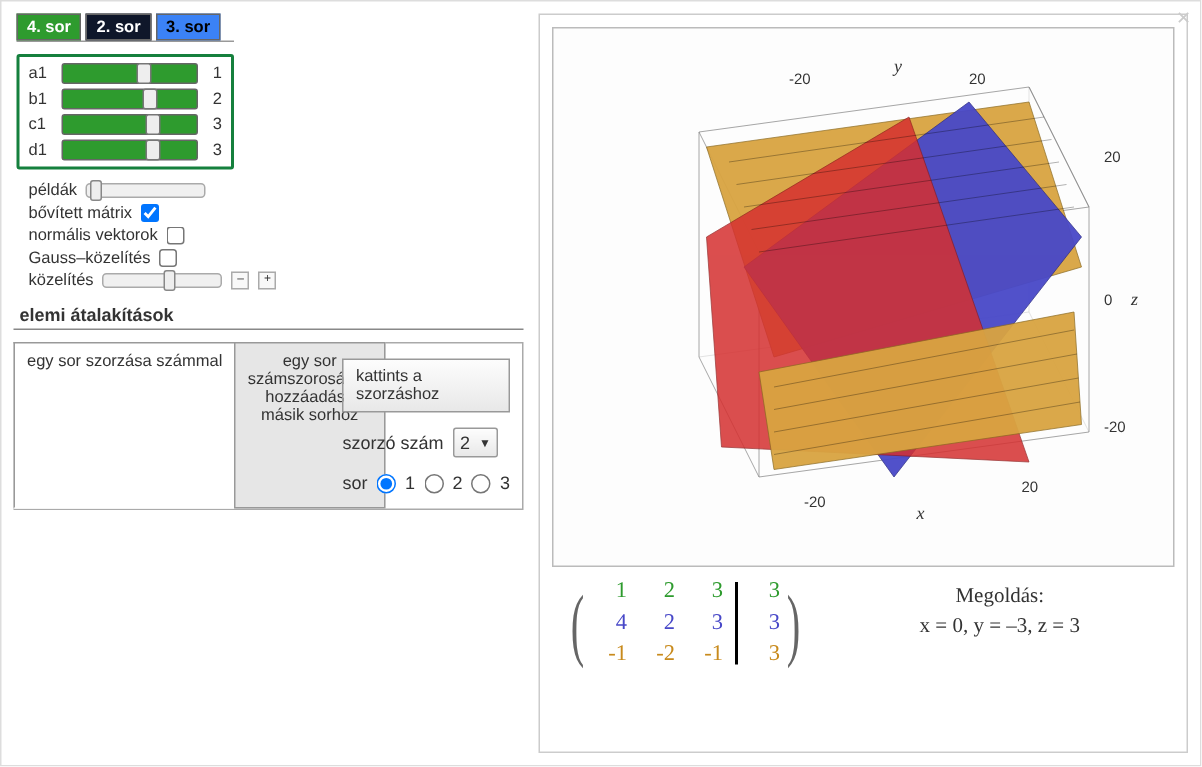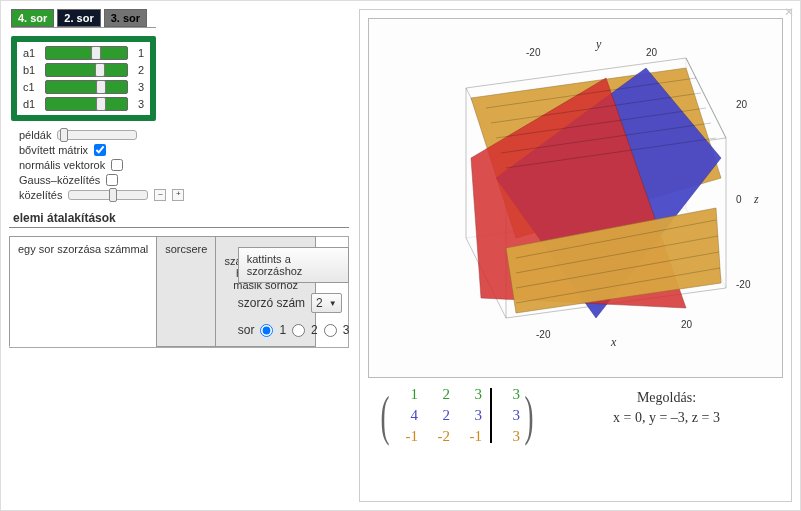--- a/index.html
+++ b/index.html
@@ -7,24 +7,24 @@
   .app { position: relative; width: 801px; height: 511px; border: 1px solid #ddd; background: #fff; padding: 8px; display: flex; gap: 10px; }
   .close-x { position: absolute; top: 4px; right: 6px; color: #ccc; font-size: 12px; cursor: pointer; }
 
   .left-col { width: 340px; display: flex; flex-direction: column; gap: 8px; }
 
   
   .row-tabs { display: flex; gap: 3px; border-bottom: 1px solid #999; width: 145px; margin-left: 2px; }
   .row-tab { padding: 2px 6px; font-size: 11px; font-weight: bold; color: #fff; cursor: pointer; border: 1px solid #666; }
   .row-tab.t1 { background: #2e9b2e; }
   .row-tab.t2 { background: #0f172a; }
-  .row-tab.t3 { background: #737373; color: #000; }
+  .row-tab.t3 { background: #3b82f6; color: #000; }
 
   
-  .slider-panel { border: 6px solid #15803d; padding: 4px 6px; display: flex; flex-direction: column; gap: 3px; border-radius: 2px; width: 145px; margin-left: 2px;}
+  .slider-panel { border: 2px solid #15803d; padding: 4px 6px; display: flex; flex-direction: column; gap: 3px; border-radius: 2px; width: 145px; margin-left: 2px;}
   .slider-row { display: flex; align-items: center; gap: 4px; }
   .slider-row .lbl { width: 18px; font-size: 11px; color: #333; }
   .slider { position: relative; flex: 1; height: 14px; background: #2e9b2e; border: 1px solid #666; border-radius: 2px; cursor: pointer;}
   .slider .thumb { position: absolute; top: -1px; width: 10px; height: 14px; background: #eee; border: 1px solid #777; border-radius: 2px;}
   .slider-row .val { width: 12px; text-align: right; font-size: 11px; }
 
   .opts { display: flex; flex-direction: column; gap: 3px; font-size: 11px; padding-left: 10px; }
   .opt-line { display: flex; align-items: center; gap: 6px; }
   .mini-slider { position: relative; width: 80px; height: 10px; border: 1px solid #aaa; background: #f0f0f0; border-radius: 3px; cursor:pointer;}
   .mini-slider .thumb { position: absolute; top: -3px; width: 8px; height: 14px; background: #eee; border: 1px solid #888; border-radius: 2px; }
@@ -134,21 +134,20 @@
         <span class="step-btn">–</span>
         <span class="step-btn">+</span>
       </div>
     </div>
 
     <div class="section-title">elemi átalakítások</div>
 
     <div class="ops-panel">
       <div class="op-tabs">
         <div class="op-tab active" style="max-width:150px">egy sor szorzása számmal</div>
-        <div class="op-tab">sorcsere</div>
         <div class="op-tab" style="flex:1">egy sor számszorosának hozzáadása másik sorhoz</div>
       </div>
       <div class="ops-body">
         <div><span class="btn">kattints a szorzáshoz</span></div>
         <div class="opt-line">
           <span>szorzó szám</span>
           <span class="sel">
             <span>2</span>
             <span class="caret">▼</span>
           </span>

